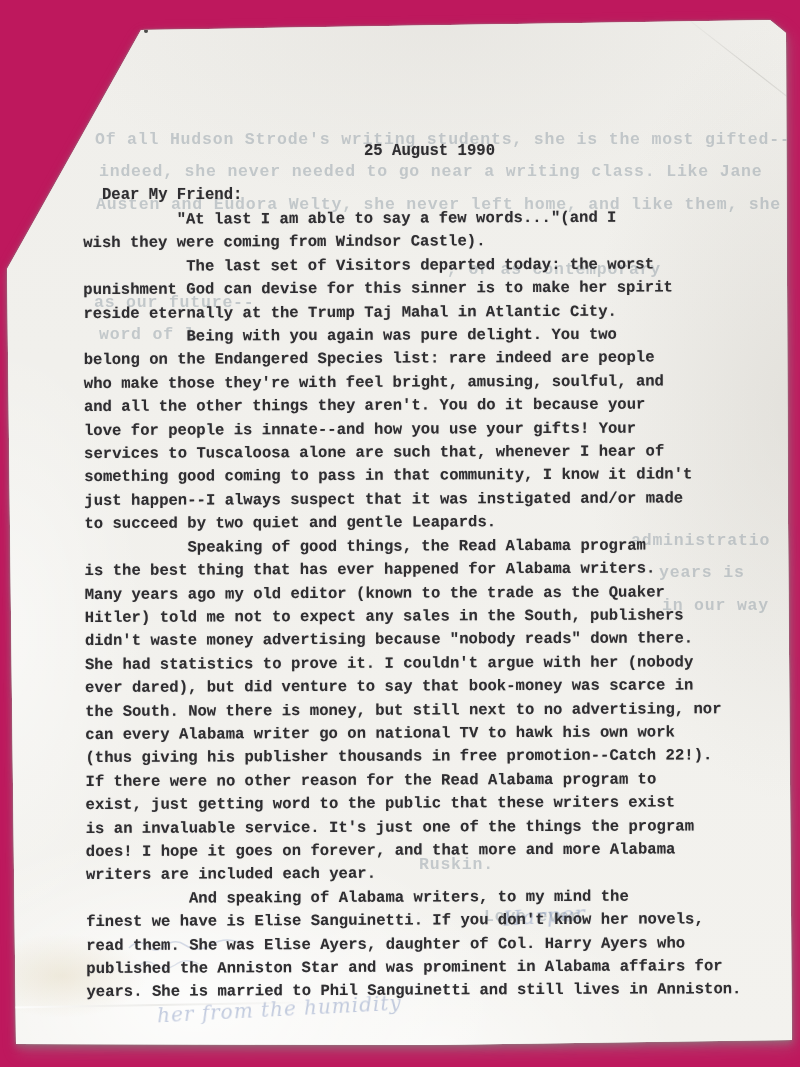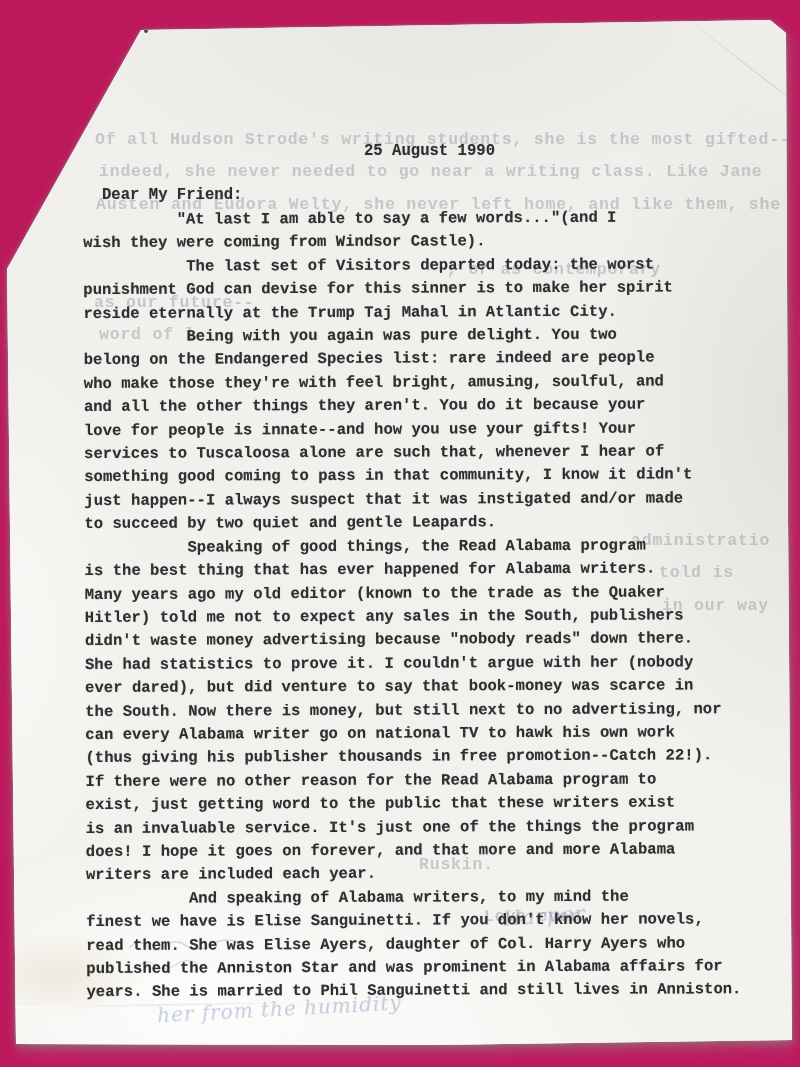--- a/index.html
+++ b/index.html
@@ -74,21 +74,21 @@
     <div class="paper">
 
       <div class="ghost-layer">
           <span class="ghost" style="left: 88px; top: 111px;">Of all Hudson Strode's writing students, she is the most gifted--</span>
           <span class="ghost" style="left: 92px; top: 143px;">indeed, she never needed to go near a writing class. Like Jane</span>
           <span class="ghost" style="left: 89px; top: 176px;">Austen and Eudora Welty, she never left home, and like them, she</span>
           <span class="ghost" style="left: 440px; top: 241px;">, or as contemporary</span>
           <span class="ghost" style="left: 87px; top: 274px;">as our future--</span>
           <span class="ghost" style="left: 92px; top: 306px;">word of l</span>
           <span class="ghost" style="left: 624px; top: 512px;">administratio</span>
-          <span class="ghost" style="left: 652px; top: 544px;">told is</span>
+          <span class="ghost" style="left: 652px; top: 544px;">years is</span>
           <span class="ghost" style="left: 655px; top: 577px;">in our way</span>
           <span class="ghost" style="left: 412px; top: 836px; font-family: Liberation Mono, monospace;">Ruskin.</span>
           <span class="ghost" style="left: 477px; top: 872px; margin-top: 16px;">Love ever,</span>
           <span class="script" style="left: 496px; top: 885px; font-size: 21px; transform: rotate(-4deg);">Harper</span>
           <span class="script" style="left: 150px; top: 978px; font-size: 20px; transform: rotate(-3deg);">her from the humidity</span>
         </div>
 
       <svg class="scribble" width="160" height="40" viewBox="0 0 160 40">
         <path d="M4 14 q10 -10 18 -2 q8 8 18 0 q10 -8 20 -1 q12 8 26 0 q14 -9 30 -2" fill="none" stroke="rgba(114,136,184,0.28)" stroke-width="1.6"></path>
         <path d="M14 32 q8 -8 16 -1 q9 7 20 0 q11 -8 24 -1" fill="none" stroke="rgba(114,136,184,0.22)" stroke-width="1.4"></path>

